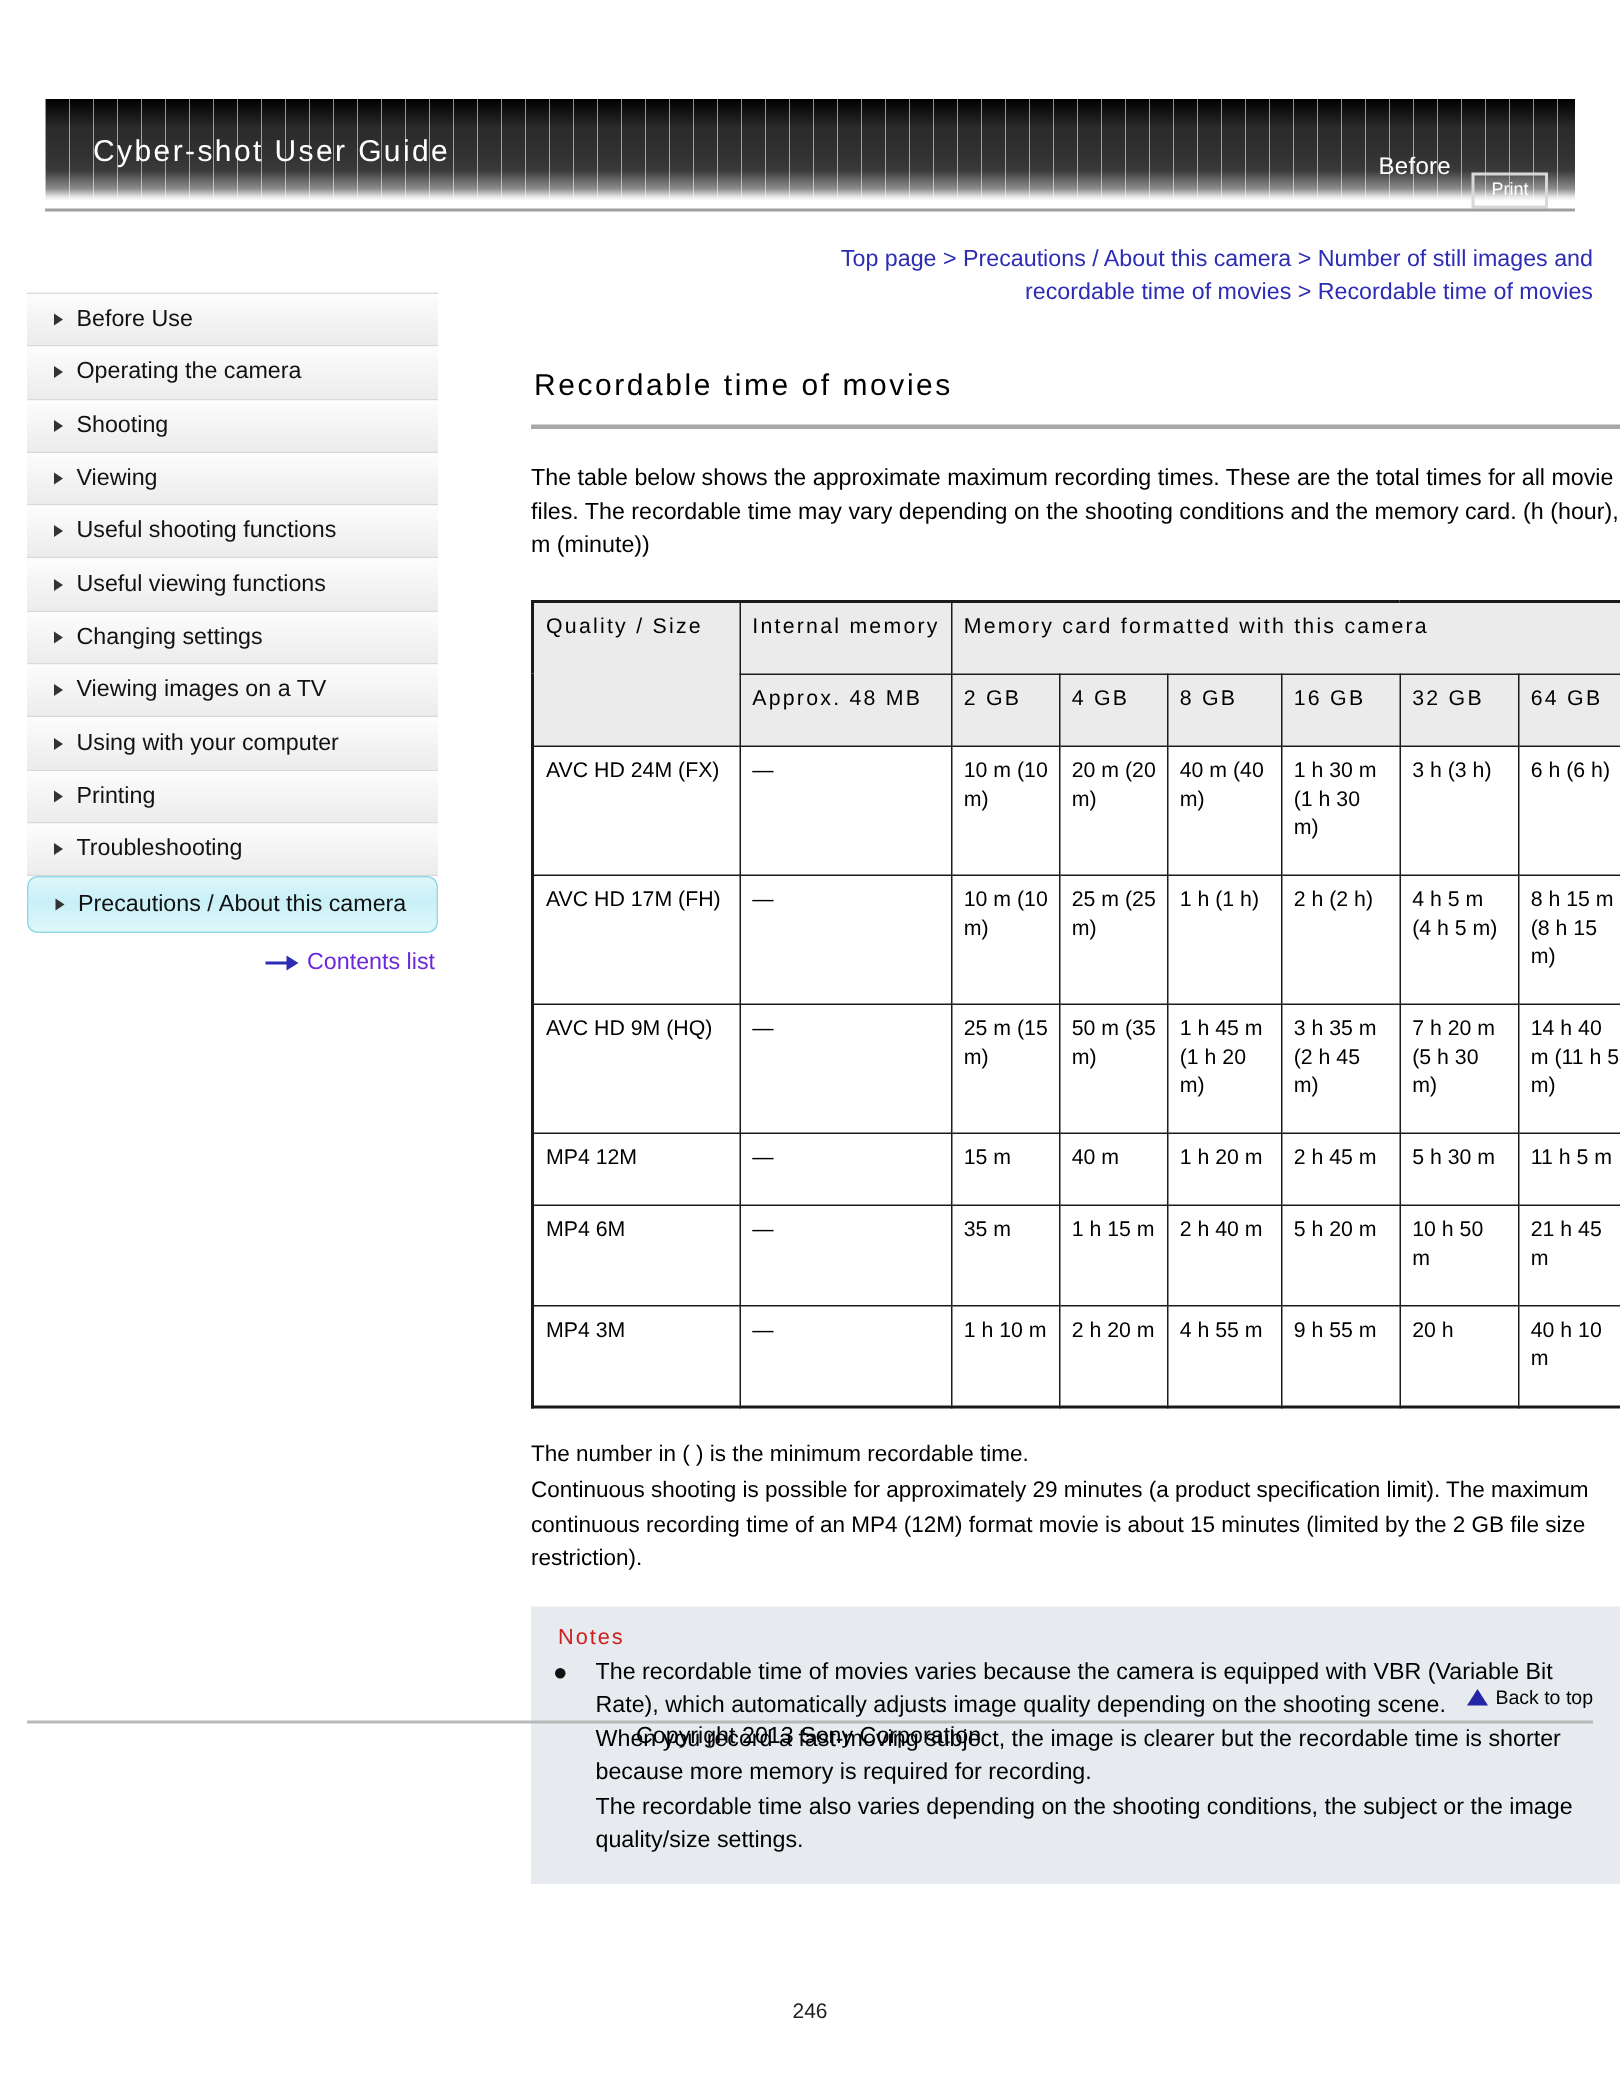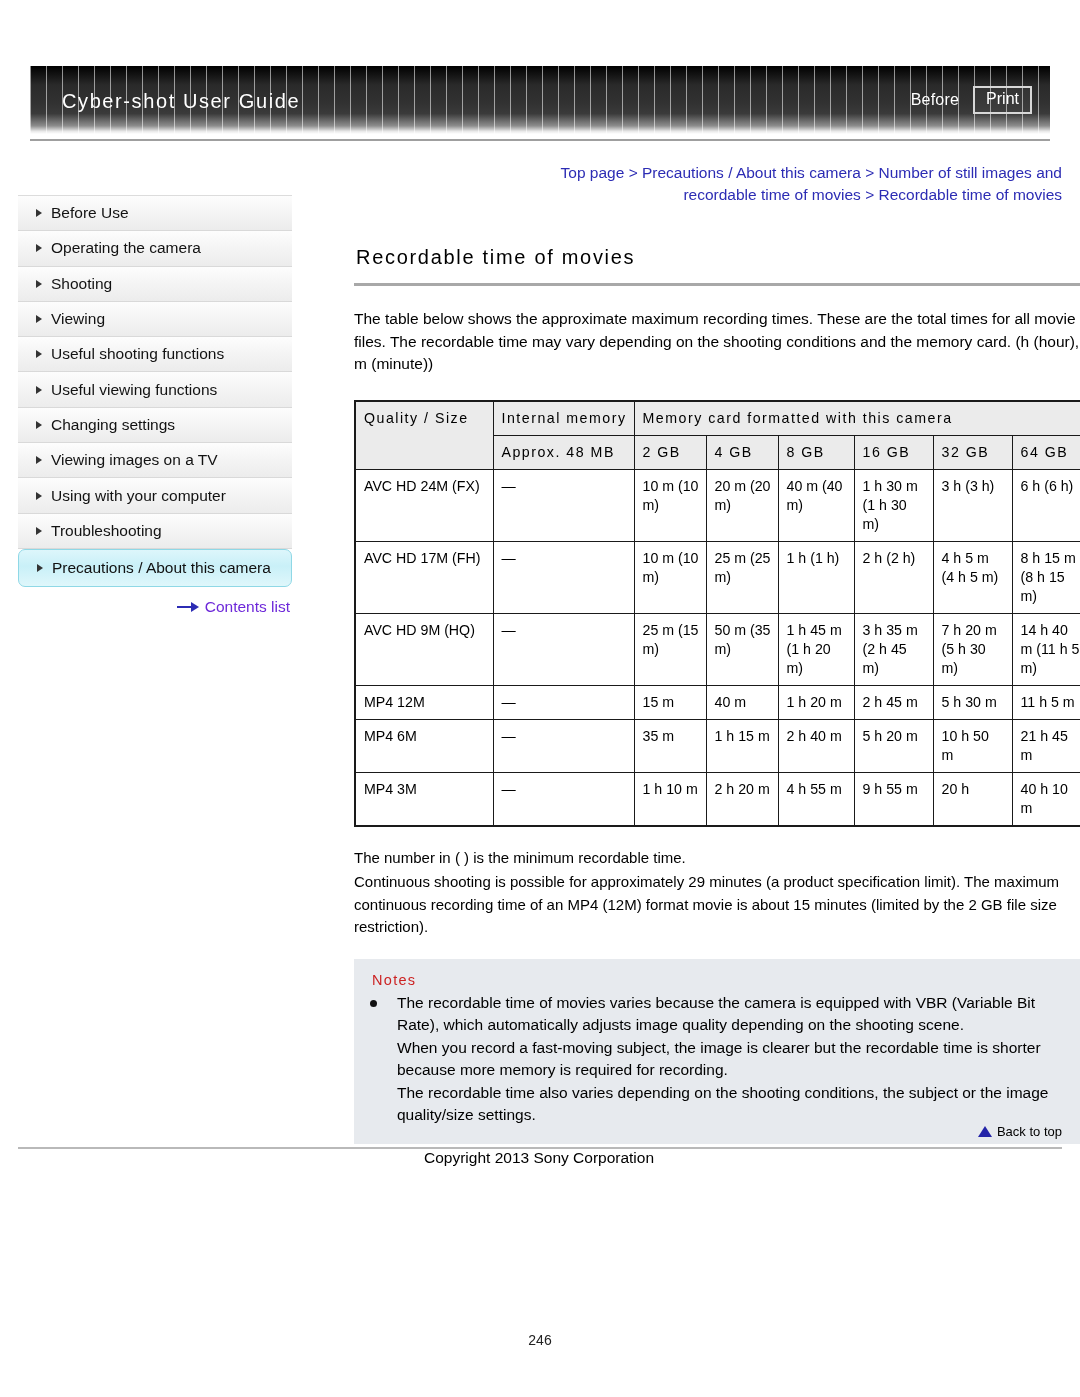--- a/index.html
+++ b/index.html
@@ -63,26 +63,27 @@
     display: flex;
     align-items: center;
     gap: 14px;
   }
   .search-link {
     font-size: 16px;
     color: #ffffff;
     letter-spacing: 0.2px;
   }
   .print-button {
-    font-size: 16px;
+    font-size: 12px;
     color: #ffffff;
     border: 2px solid #d8d8d8;
     padding: 3px 11px 4px 11px;
     background: rgba(255,255,255,0.04);
     line-height: 1.05;
+    margin-top: 29px;
   }
 
   
   .breadcrumb {
     position: absolute;
     left: 540px;
     top: 162px;
     width: 522px;
     text-align: right;
     font-size: 15.5px;
@@ -202,21 +203,21 @@
     table-layout: fixed;
     border: 2px solid #1a1a1a;
   }
   table.spec th, table.spec td {
     border: 1px solid #1a1a1a;
     font-weight: normal;
     text-align: left;
     vertical-align: top;
     font-size: 14.2px;
     line-height: 19px;
-    padding: 7px 7px 7px 8px;
+    padding: 7px 7px 21px 8px;
     color: #000000;
     box-sizing: border-box;
   }
   table.spec th {
     background: #ebebeb;
     letter-spacing: 1.5px;
   }
   th.th-quality { vertical-align: middle; }
   th.th-internal { vertical-align: top; }
   th.th-memcard { vertical-align: middle; }
@@ -356,20 +357,24 @@
         <span class="tri"></span>
         <span class="label">Changing settings</span>
       </div>
       <div class="nav-item">
         <span class="tri"></span>
         <span class="label">Viewing images on a TV</span>
       </div>
       <div class="nav-item">
         <span class="tri"></span>
         <span class="label">Using with your computer</span>
+      </div>
+      <div class="nav-item">
+        <span class="tri"></span>
+        <span class="label">Printing</span>
       </div>
       <div class="nav-item">
         <span class="tri"></span>
         <span class="label">Troubleshooting</span>
       </div>
       <div class="nav-item active">
         <span class="tri"></span>
         <span class="label">Precautions / About this camera</span>
       </div>
     </div>

